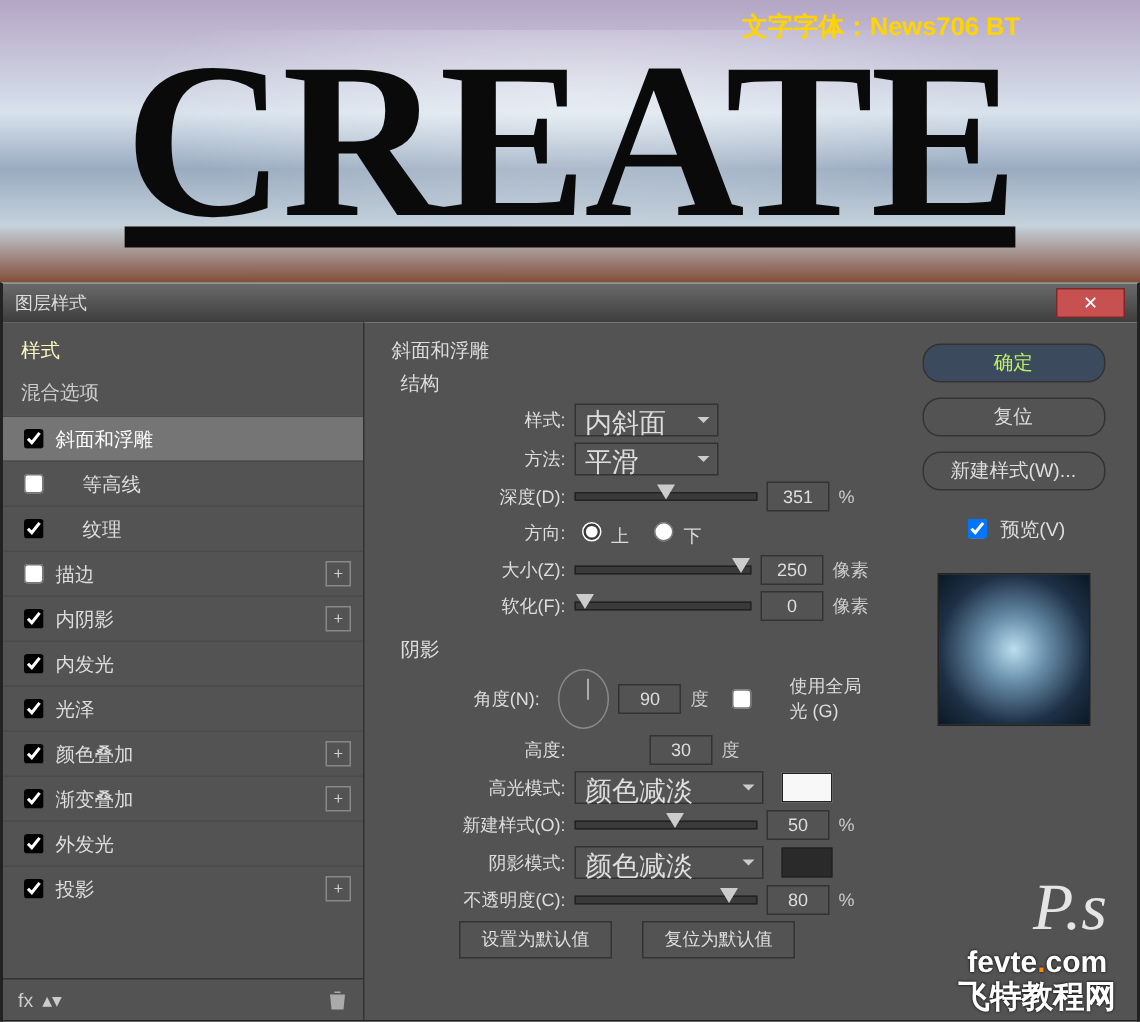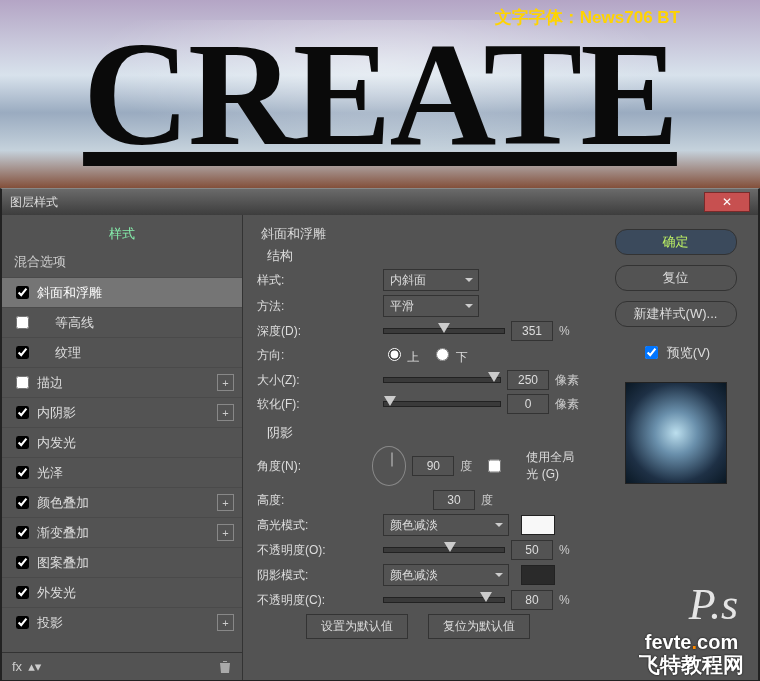--- a/index.html
+++ b/index.html
@@ -82,23 +82,22 @@
   .left-panel {
     width: 240px;
     background: #535353;
     border-right: 1px solid #333;
     display: flex;
     flex-direction: column;
     position: relative;
   }
   .styles-header {
     padding: 10px 12px 6px 12px;
-    color: #86efac;
-    font-size: 13px;
-    text-align: center;
+    color: #fef9c3;
+    font-size: 13px;
   }
   .blend-opts {
     padding: 4px 12px 6px 12px;
     color: #ccc;
     font-size: 13px;
   }
   .style-list {
     flex: 1;
   }
   .style-row {
@@ -157,33 +156,34 @@
     margin: 0 0 4px 10px;
   }
   .param-row {
     display: flex;
     align-items: center;
     margin: 4px 0;
     gap: 6px;
   }
   .param-label {
     width: 120px;
+    text-align: right;
     font-size: 12px;
     color: #ddd;
   }
   .dropdown {
     background: #535353;
     border: 1px solid #333;
     color: #ddd;
     height: 20px;
     padding: 0 18px 0 6px;
-    font-size: 12px;
-    position: relative;
-    display: flex;
-    align-items: center;
+    font-size: 18px;
+    position: relative;
+    display: flex;
+    align-items: flex-start;
     min-width: 60px;
   }
   .dropdown.caret::after {
     content: "";
     position: absolute;
     right: 5px;
     top: 8px;
     border-left: 4px solid transparent;
     border-right: 4px solid transparent;
     border-top: 4px solid #ccc;
@@ -405,25 +405,20 @@
             <span class="plus-box">+</span>
           </div>
           <div class="style-row">
             <input type="checkbox" checked="" style="">
             <span>渐变叠加</span>
             <span class="spacer"></span>
             <span class="plus-box">+</span>
           </div>
           <div class="style-row">
             <input type="checkbox" checked="" style="">
-            <span>图案叠加</span>
-            <span class="spacer"></span>
-          </div>
-          <div class="style-row">
-            <input type="checkbox" checked="" style="">
             <span>外发光</span>
             <span class="spacer"></span>
           </div>
           <div class="style-row">
             <input type="checkbox" checked="" style="">
             <span>投影</span>
             <span class="spacer"></span>
             <span class="plus-box">+</span>
           </div>
         </div>
@@ -517,21 +512,21 @@
 
       <div class="param-row">
         <div class="param-label">高光模式:</div>
         <div class="dropdown caret" style="min-width:100px">
             <span>颜色减淡</span>
           </div>
         <div class="color-swatch white"></div>
       </div>
 
       <div class="param-row">
-        <div class="param-label">不透明度(O):</div>
+        <div class="param-label">新建样式(O):</div>
         <div class="slider-track">
             <div class="slider-thumb" style="left:50%"></div>
           </div>
         <div class="num-box">50</div>
         <div class="unit">%</div>
       </div>
 
       <div class="param-row">
         <div class="param-label">阴影模式:</div>
         <div class="dropdown caret" style="min-width:100px">

